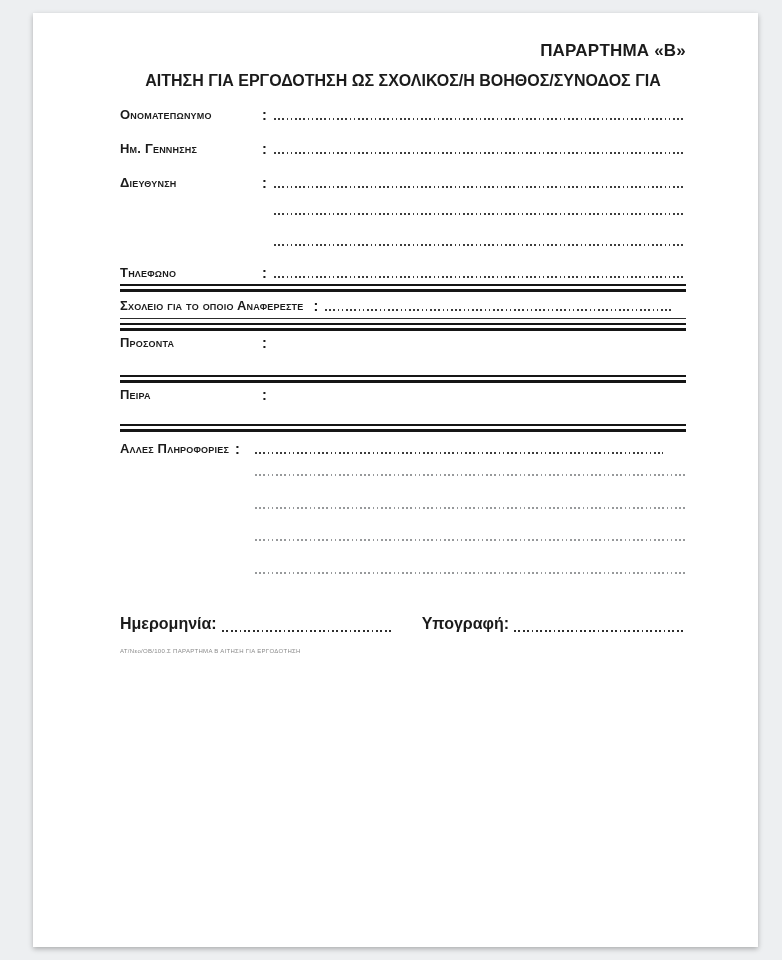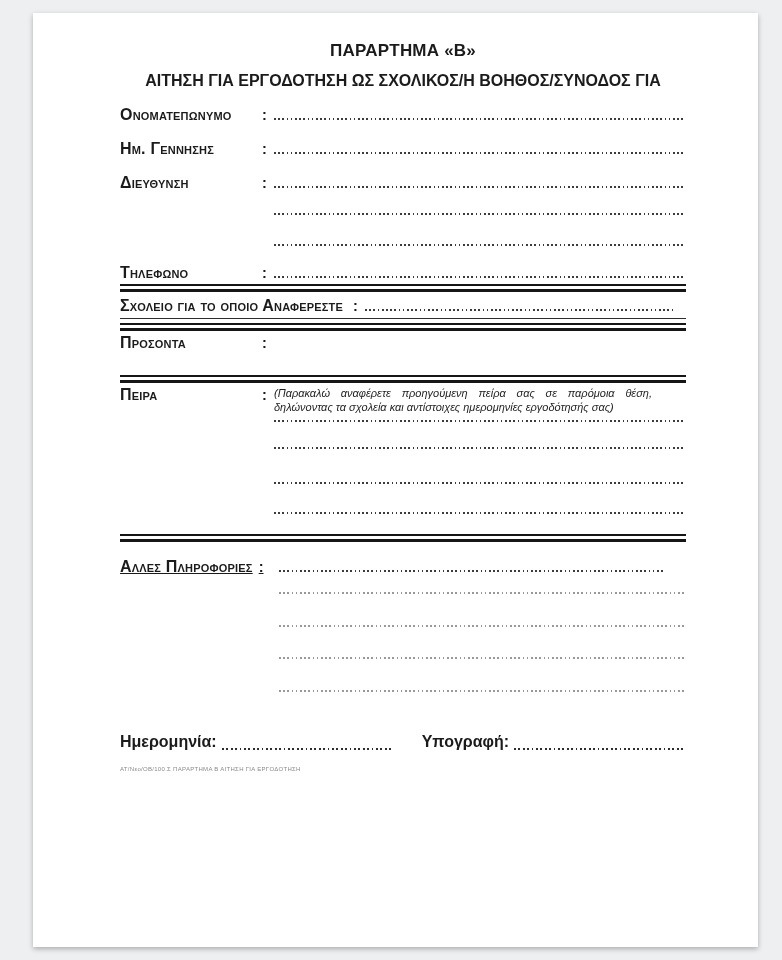--- a/index.html
+++ b/index.html
@@ -12,33 +12,33 @@
   .canvas { position:relative; width:782px; height:960px; }
   .page {
     position:absolute; left:33px; top:13px;
     width:725px; height:934px;
     background:#ffffff;
     box-shadow:0 2px 5px rgba(0,0,0,0.28);
   }
   .content { margin:0 72px 0 87px; }
 
   .corner-title {
-    margin-top:28px; text-align:center;
+    margin-top:28px; text-align:right;
     font-weight:bold; font-size:17px; letter-spacing:0.2px;
   }
   .heading {
     margin-top:9px; text-align:center;
     font-weight:bold; font-size:16px; line-height:21px;
   }
   .heading > div { text-decoration-thickness:2px; text-underline-offset:3px; }
 
   .frow { display:flex; align-items:flex-start; min-height:18px; }
   .flabel {
     font-variant:small-caps; font-variant-caps:small-caps;
-    font-weight:bold; font-size:16px; letter-spacing:0.2px;
+    font-weight:bold; font-size:13px; letter-spacing:0.2px;
     line-height:18px; white-space:nowrap;
   }
   .colw { width:142px; flex:none; }
   .fcolon { font-weight:bold; font-size:14.5px; line-height:18px; width:12px; flex:none; }
   .fcontent { flex:1; min-width:0; }
 
   .dotline {
     height:2px;
     background-image:repeating-linear-gradient(90deg,#3c3c3c 0px,#3c3c3c 1.7px,transparent 1.7px,transparent 4.2px);
   }
@@ -62,21 +62,21 @@
   .r-addr   { margin-top:16px; }
   .r-phone  { margin-top:18px; }
   .rule-1   { margin-top:2px; }
   .r-school { margin-top:5px; }
   .thin-1   { margin-top:3px; }
   .rule-2   { margin-top:4px; }
   .r-qual   { margin-top:3px; }
   .rule-3   { margin-top:23px; }
   .r-exp    { margin-top:3px; }
   .rule-4   { margin-top:20px; }
-  .r-other  { margin-top:16px;text-decoration:underline; }
+  .r-other  { margin-top:8px; }
 
   .school-colon { margin-left:10px; }
   .school-content { margin-right:13px; }
   .other-colon { margin-left:6px; }
   .other-content { margin-left:8px; }
   .other-first { margin-right:23px; }
 
   .sigrow { display:flex; align-items:flex-start; margin-top:40px; height:22px; }
   .siglabel { font-weight:bold; font-size:16px; line-height:20px; white-space:nowrap; }
   .sigdots {
@@ -154,27 +154,20 @@
       <div class="frow r-qual">
         <span class="flabel colw">Προσοντα</span>
         <span class="fcolon">:</span>
       </div>
 
       <div class="rule rule-3"></div>
 
       <div class="frow r-exp">
         <span class="flabel colw">Πειρα</span>
         <span class="fcolon">:</span>
-        <div class="fcontent">
-          <div class="hint">(Παρακαλώ αναφέρετε προηγούμενη πείρα σας σε παρόμοια θέση, δηλώνοντας τα σχολεία και αντίστοιχες ημερομηνίες εργοδότησής σας)</div>
-          <div class="dotline mt6"></div>
-          <div class="dotline mt25"></div>
-          <div class="dotline mt33"></div>
-          <div class="dotline mt28"></div>
-        </div>
       </div>
 
       <div class="rule rule-4"></div>
 
       <div class="frow r-other">
         <span class="flabel">Αλλες Πληροφοριες</span>
         <span class="fcolon other-colon">:</span>
         <div class="fcontent other-content">
           <div class="dotline first other-first"></div>
           <div class="dotline light mt20"></div>

